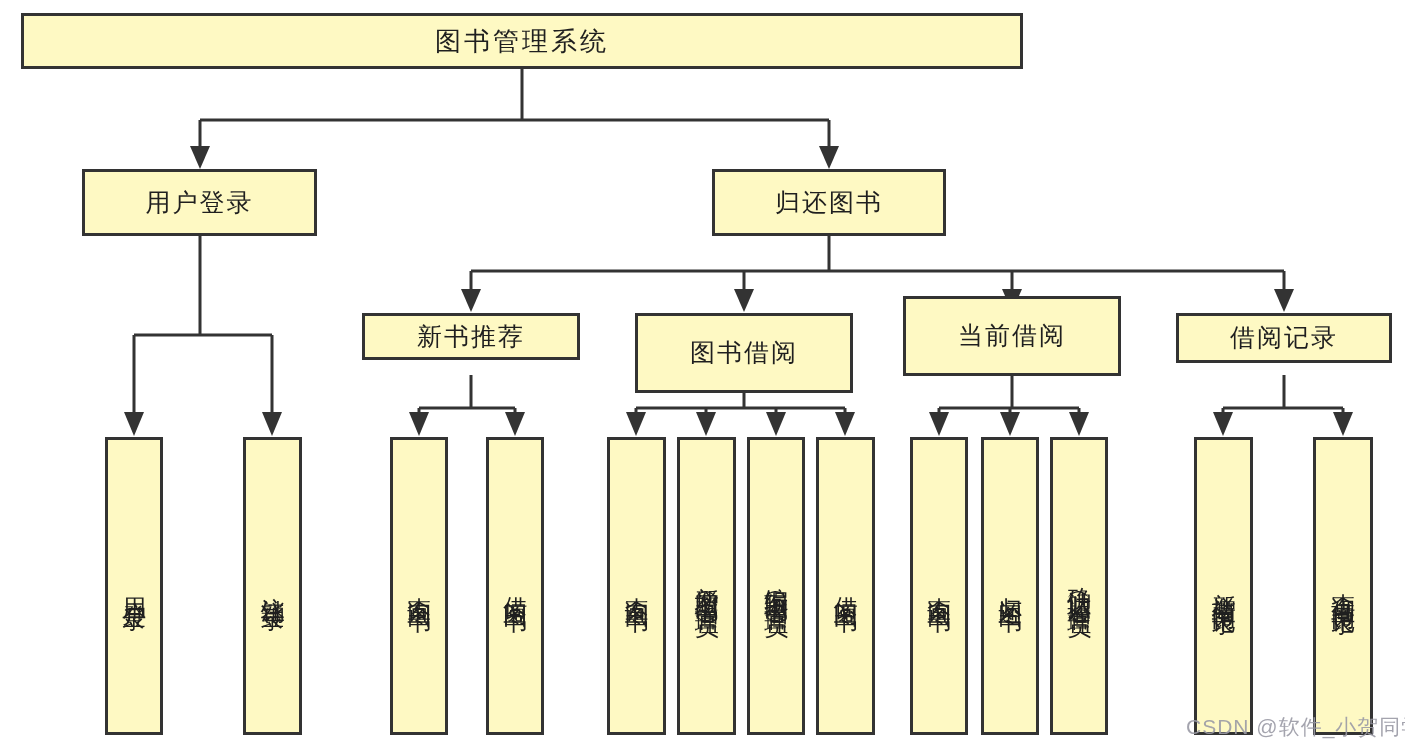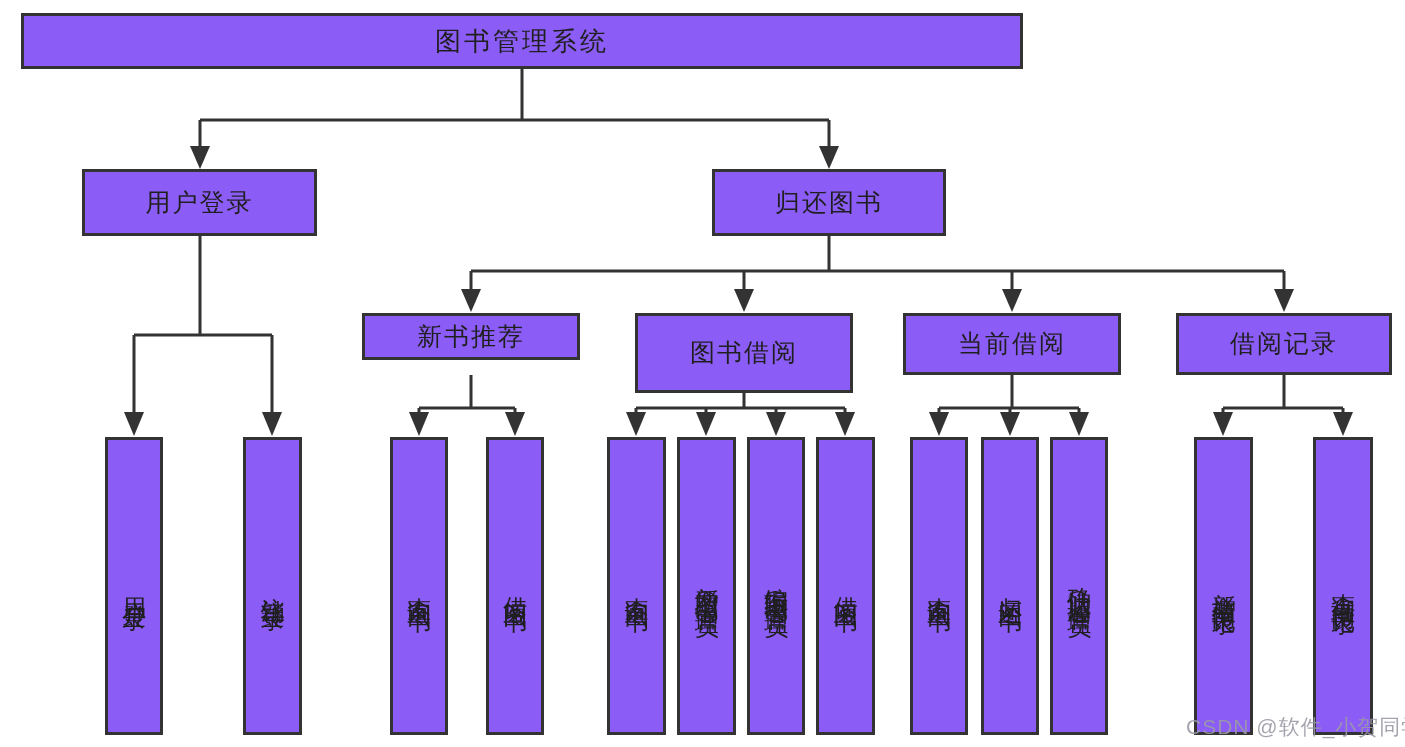--- a/index.html
+++ b/index.html
@@ -9,21 +9,21 @@
     background:#ffffff;
     font-family:"Liberation Sans","DejaVu Sans",sans-serif;
     overflow:hidden;
   }
   .wires{position:absolute;left:0;top:0;width:1405px;height:747px;}
   .wires path{stroke:#333333;stroke-width:3;fill:none;}
   .wires polygon{fill:#333333;stroke:none;}
   .node{
     position:absolute;
     box-sizing:border-box;
-    background:#8b5cf6;
+    background:#fef9c3;
     border:3.5px solid #333333;
     color:#1f1f1f;
     display:flex;
     align-items:center;
     justify-content:center;
     text-align:center;
     line-height:1.1;
   }
   .node.h{font-size:25px;letter-spacing:2px;}
   .node.root{font-size:26px;letter-spacing:3px;}
@@ -87,22 +87,22 @@
     <polygon points="1333,412 1353,412 1343,436"></polygon>
   </svg>
 
   <div class="node h root" style="left:21px;top:13px;width:1002px;height:56px">图书管理系统</div>
 
   <div class="node h" style="left:82px;top:169px;width:235px;height:67px">用户登录</div>
   <div class="node h" style="left:712px;top:169px;width:234px;height:67px">归还图书</div>
 
   <div class="node h" style="left:362px;top:313px;width:218px;height:47px">新书推荐</div>
   <div class="node h" style="left:635px;top:313px;width:218px;height:80px">图书借阅</div>
-  <div class="node h" style="left:903px;top:313px;width:218px;height:62px">当前借阅</div>
-  <div class="node h" style="left:1176px;top:313px;width:216px;height:62px">借阅记录</div>
+  <div class="node h" style="left:903px;top:296px;width:218px;height:80px">当前借阅</div>
+  <div class="node h" style="left:1176px;top:313px;width:216px;height:50px">借阅记录</div>
 
   <div class="node v" style="left:105px;top:437px;width:58px;height:298px">
     <span class="vt">用户登录</span>
   </div>
   <div class="node v" style="left:243px;top:437px;width:59px;height:298px">
     <span class="vt">注销登录</span>
   </div>
 
   <div class="node v" style="left:390px;top:437px;width:58px;height:298px">
     <span class="vt">查询图书</span>

